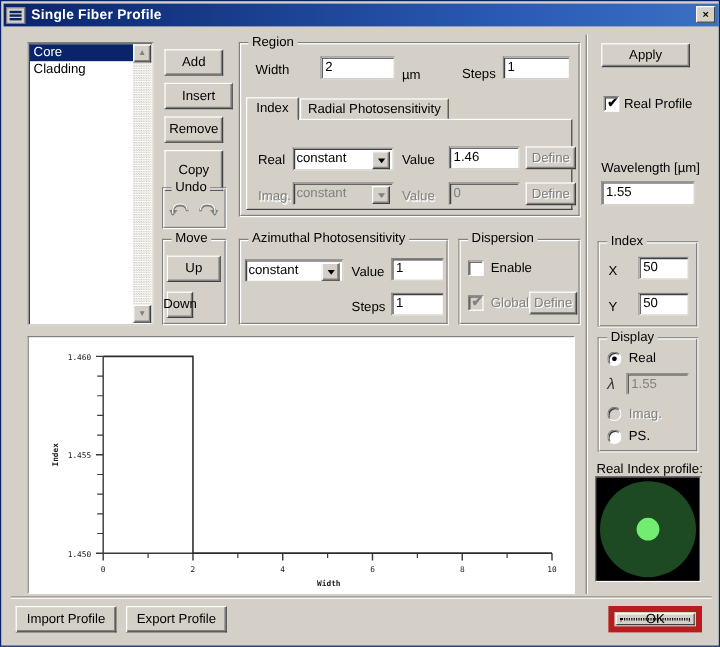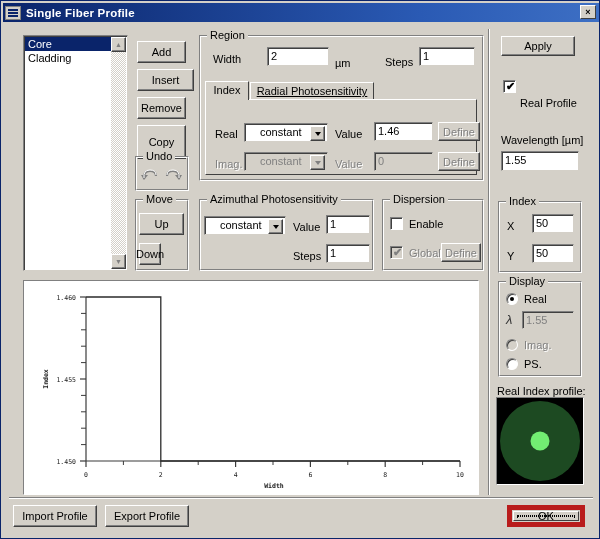--- a/index.html
+++ b/index.html
@@ -208,21 +208,21 @@
     position: absolute;
     background: #fff;
     border-top: 1px solid #808080;
     border-left: 1px solid #808080;
     border-right: 1px solid #d4d0c8;
     border-bottom: 1px solid #d4d0c8;
     box-shadow: inset 1px 1px 0 #404040;
     box-sizing: border-box;
     font-size: 11px;
     line-height: 17px;
-    padding-left: 15px;
+    padding-left: 2px;
     color: #000;
     white-space: nowrap;
   }
   .combo.disabled { background: #d4d0c8; color: #808080; }
   .combo .arrow {
     position: absolute;
     right: 2px; top: 2px;
     width: 15px; height: 15px;
     background: #d4d0c8;
     border-top: 1px solid #fff;
@@ -396,21 +396,21 @@
   <div class="group" style="left:198px; top:34px; width:285px; height:146px;">
     <span class="glabel">Region</span>
   </div>
   <div class="lbl" style="left:212px; top:52px;">Width</div>
   <div class="field" style="left:266px; top:46px; width:62px; height:19px;">2</div>
   <div class="lbl" style="left:334px; top:56px;">µm</div>
   <div class="lbl" style="left:384px; top:55px;">Steps</div>
   <div class="field" style="left:418px; top:46px; width:56px; height:19px;">1</div>
 
   <div class="tab active" style="left:204px; top:80px; width:44px;">Index</div>
-  <div class="tab" style="left:249px; top:81px; width:124px; height:18px; line-height:16px;text-decoration:underline;">Radial Photosensitivity</div>
+  <div class="tab" style="left:249px; top:81px; width:124px; height:18px; line-height:16px;">Radial Photosensitivity</div>
   <div class="tabbody" style="left:204px; top:98px; width:272px; height:76px;"></div>
   <div style="position:absolute; left:205px; top:98px; width:42px; height:2px; background:#d4d0c8; z-index:4;"></div>
 
   <div class="lbl" style="left:214px; top:127px;">Real</div>
   <div class="combo" style="left:243px; top:122px; width:84px; height:19px;">
     <span>constant</span>
     <span class="arrow">
         <i class="tri-down"></i>
       </span>
   </div>
@@ -453,21 +453,21 @@
   </div>
   <div class="lbl disabled" style="left:408px; top:246px;">Global</div>
   <div class="btn disabled" style="left:440px; top:242px; width:40px; height:19px;">Define</div>
 
   <div class="vsep" style="left:487px; top:28px; height:466px;"></div>
 
   <div class="btn" style="left:500px; top:35px; width:74px; height:20px;">Apply</div>
   <div class="check" style="left:502px; top:79px;">
     <span class="mark">✔</span>
   </div>
-  <div class="lbl" style="left:519px; top:80px;margin-top:16px;">Real Profile</div>
+  <div class="lbl" style="left:519px; top:80px;">Real Profile</div>
   <div class="lbl" style="left:500px; top:133px;">Wavelength [µm]</div>
   <div class="field" style="left:500px; top:150px; width:78px; height:20px;">1.55</div>
 
   <div class="group" style="left:497px; top:200px; width:84px; height:72px;">
     <span class="glabel">Index</span>
   </div>
   <div class="lbl" style="left:506px; top:219px;">X</div>
   <div class="field" style="left:531px; top:213px; width:42px; height:19px;">50</div>
   <div class="lbl" style="left:506px; top:249px;">Y</div>
   <div class="field" style="left:531px; top:243px; width:42px; height:19px;">50</div>

